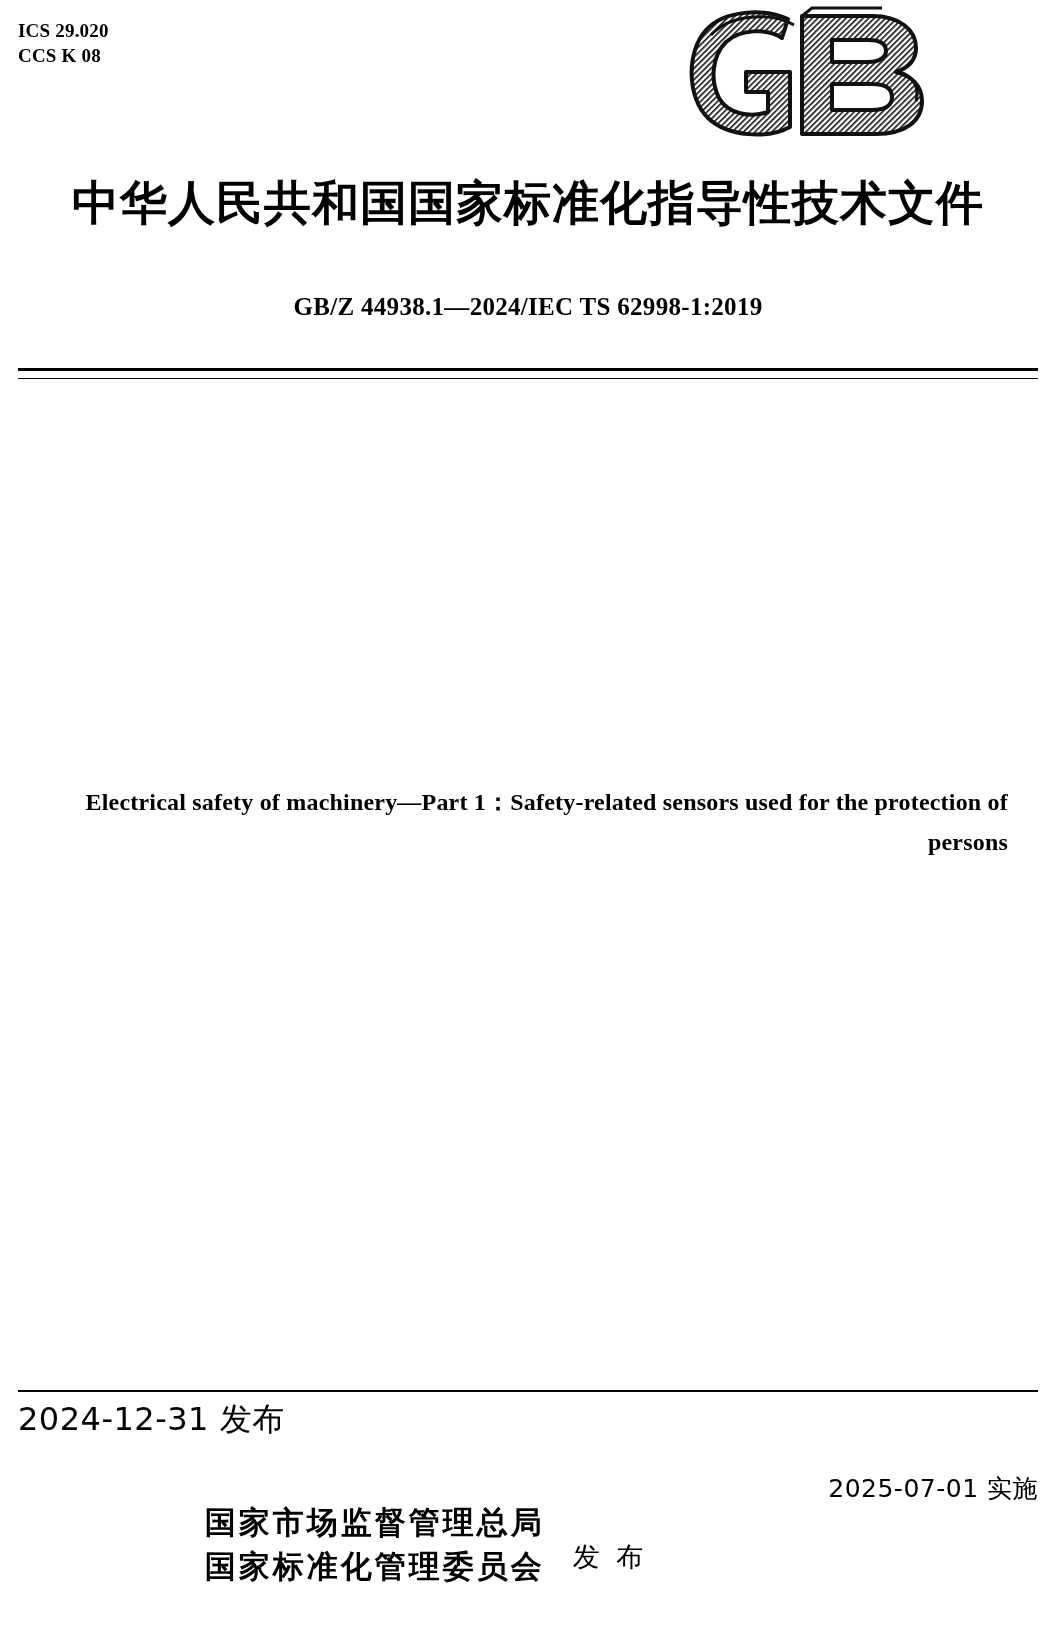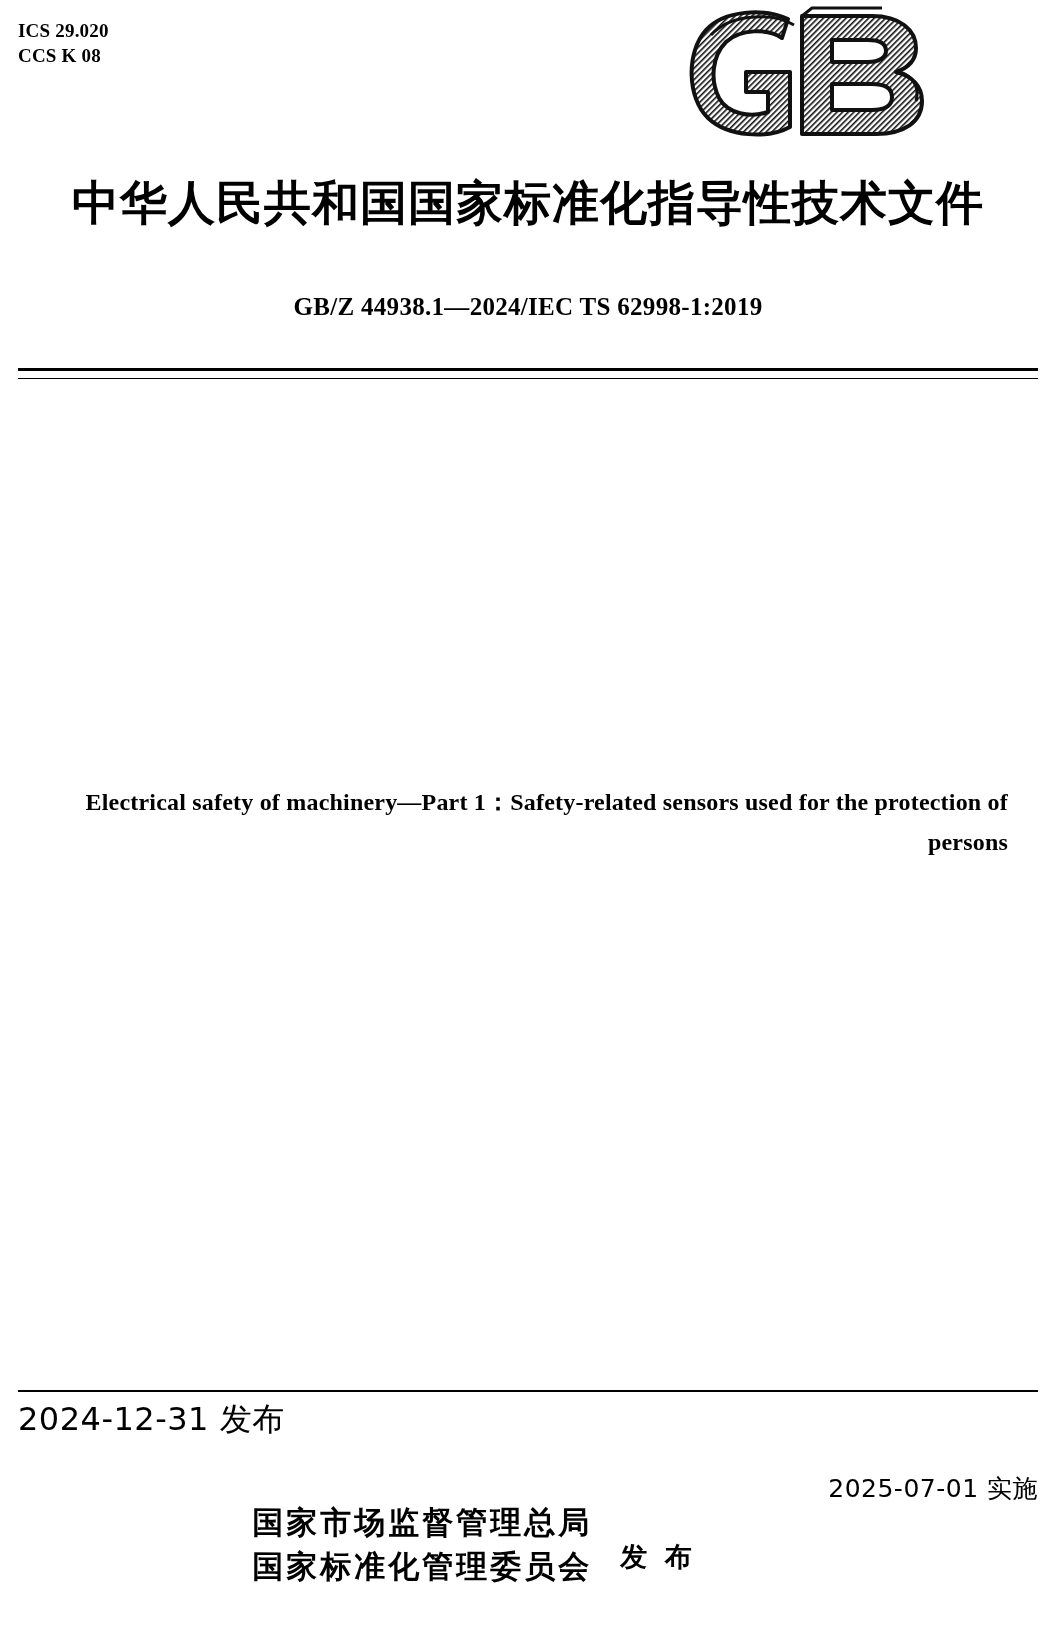--- a/index.html
+++ b/index.html
@@ -161,33 +161,32 @@
   }
 
   .publisher {
     position: absolute;
     left: 0;
     top: 1500px;
     width: 852px;
     display: flex;
     justify-content: center;
     align-items: center;
-    padding-left: 48px;
   }
   .publisher-names {
     font-family: "DejaVu Sans", sans-serif;
     font-weight: bold;
     font-size: 31px;
     line-height: 1.42;
     letter-spacing: 3px;
     text-align: center;
   }
   .publisher-verb {
     font-family: "DejaVu Sans", sans-serif;
-    font-weight: bold;
+    font-weight: normal;
     font-size: 27px;
     letter-spacing: 4px;
     margin-left: 28px;
     padding-top: 26px;
   }
 </style>
 </head>
 <body>
 
 <div class="page">

